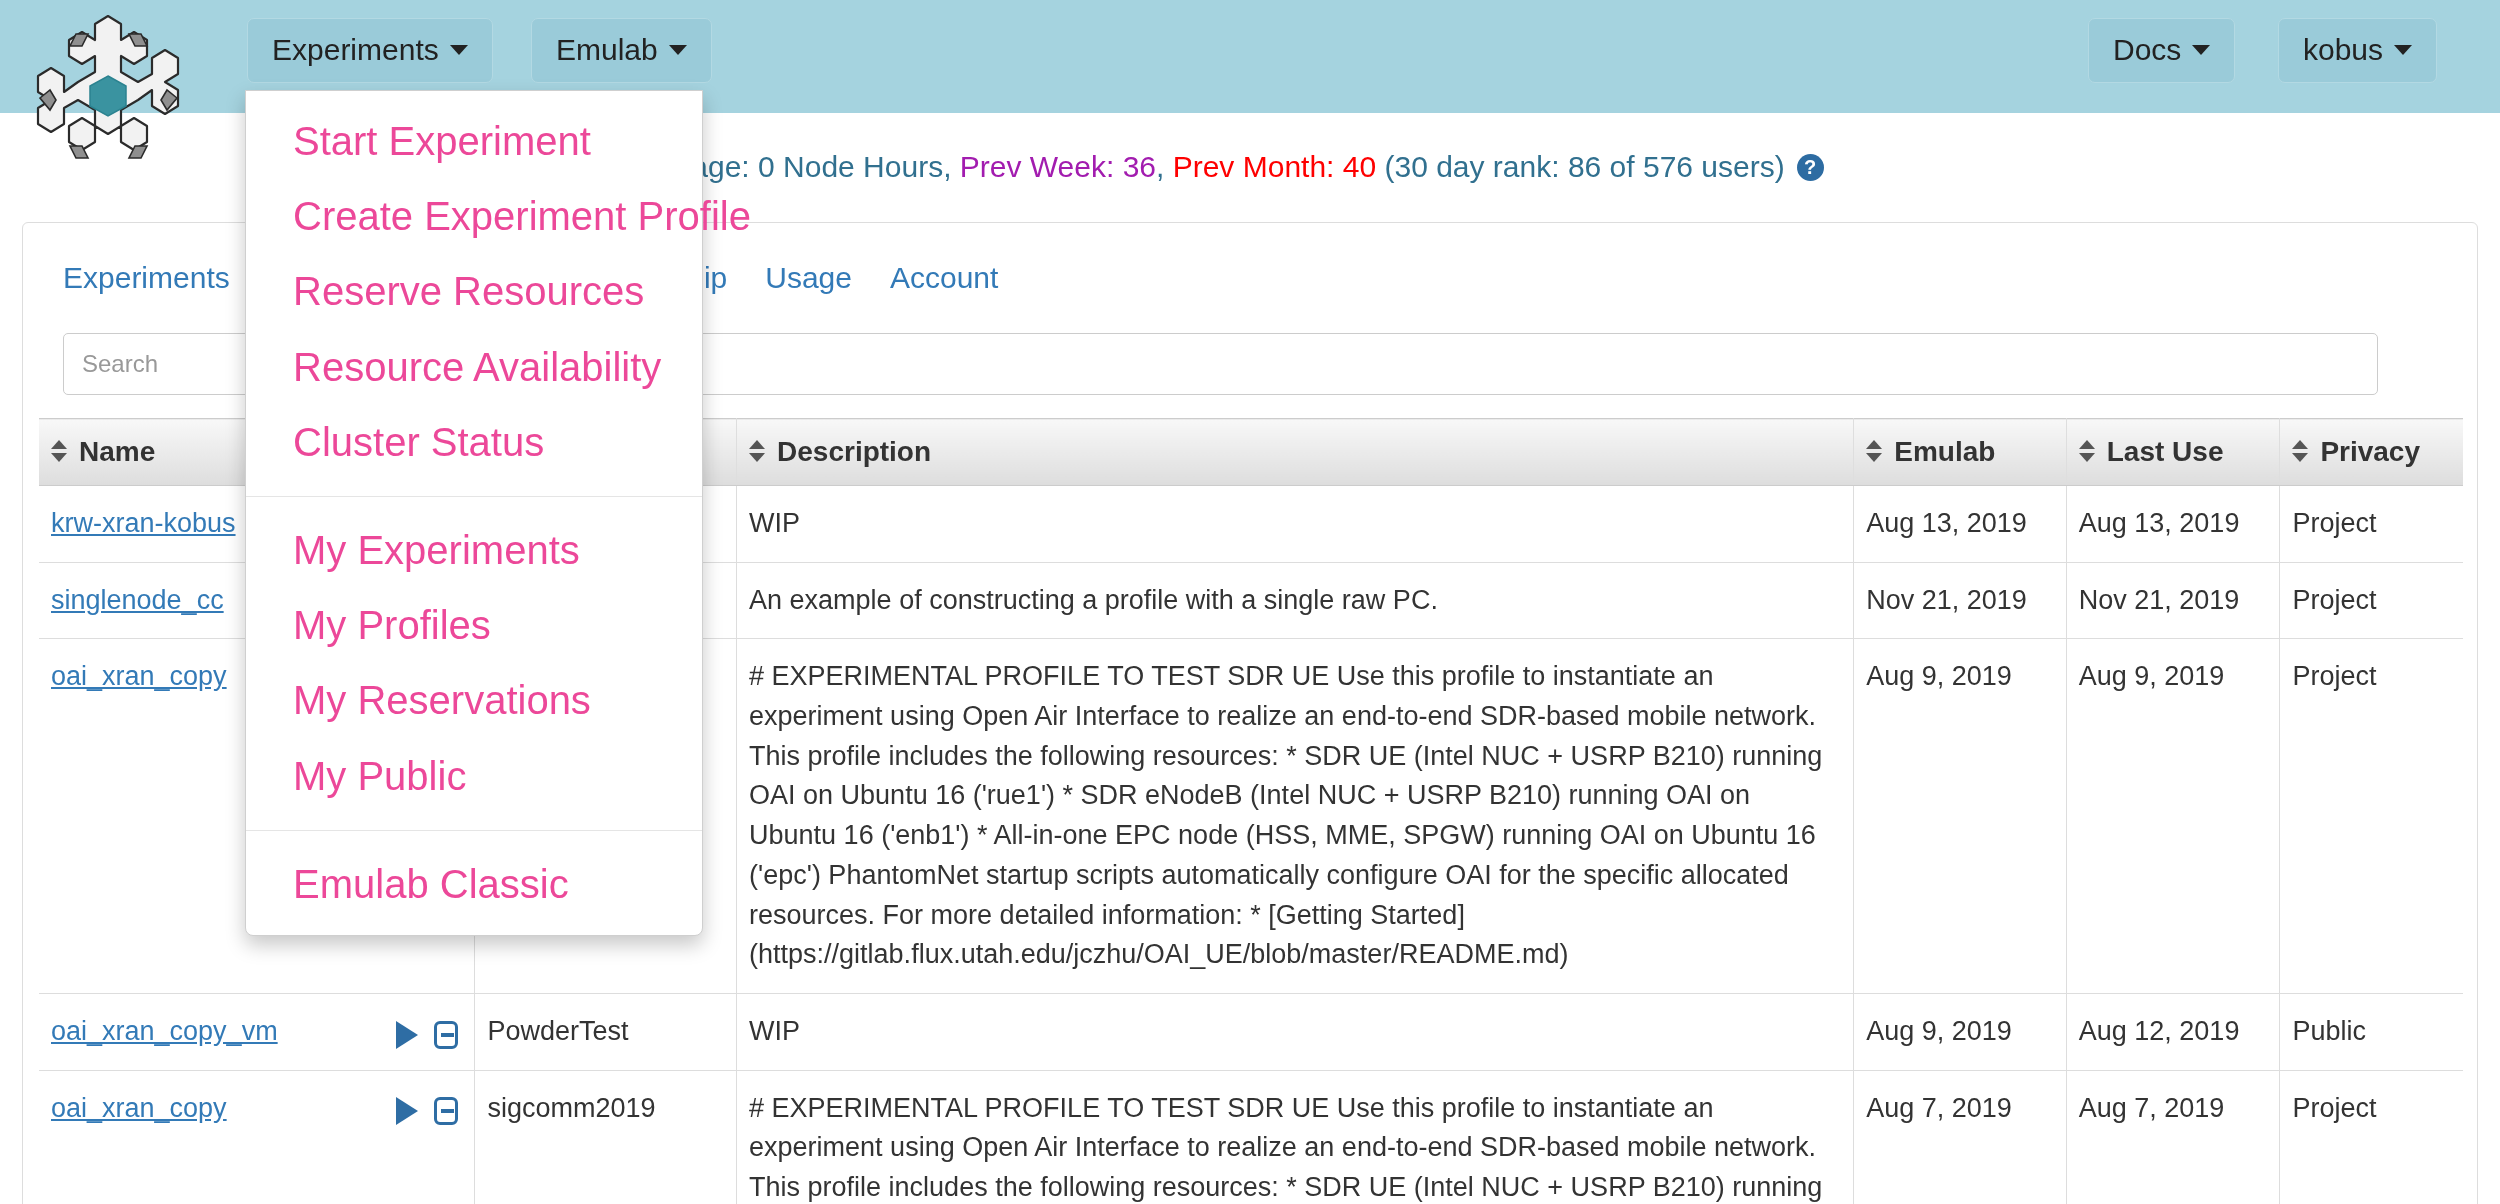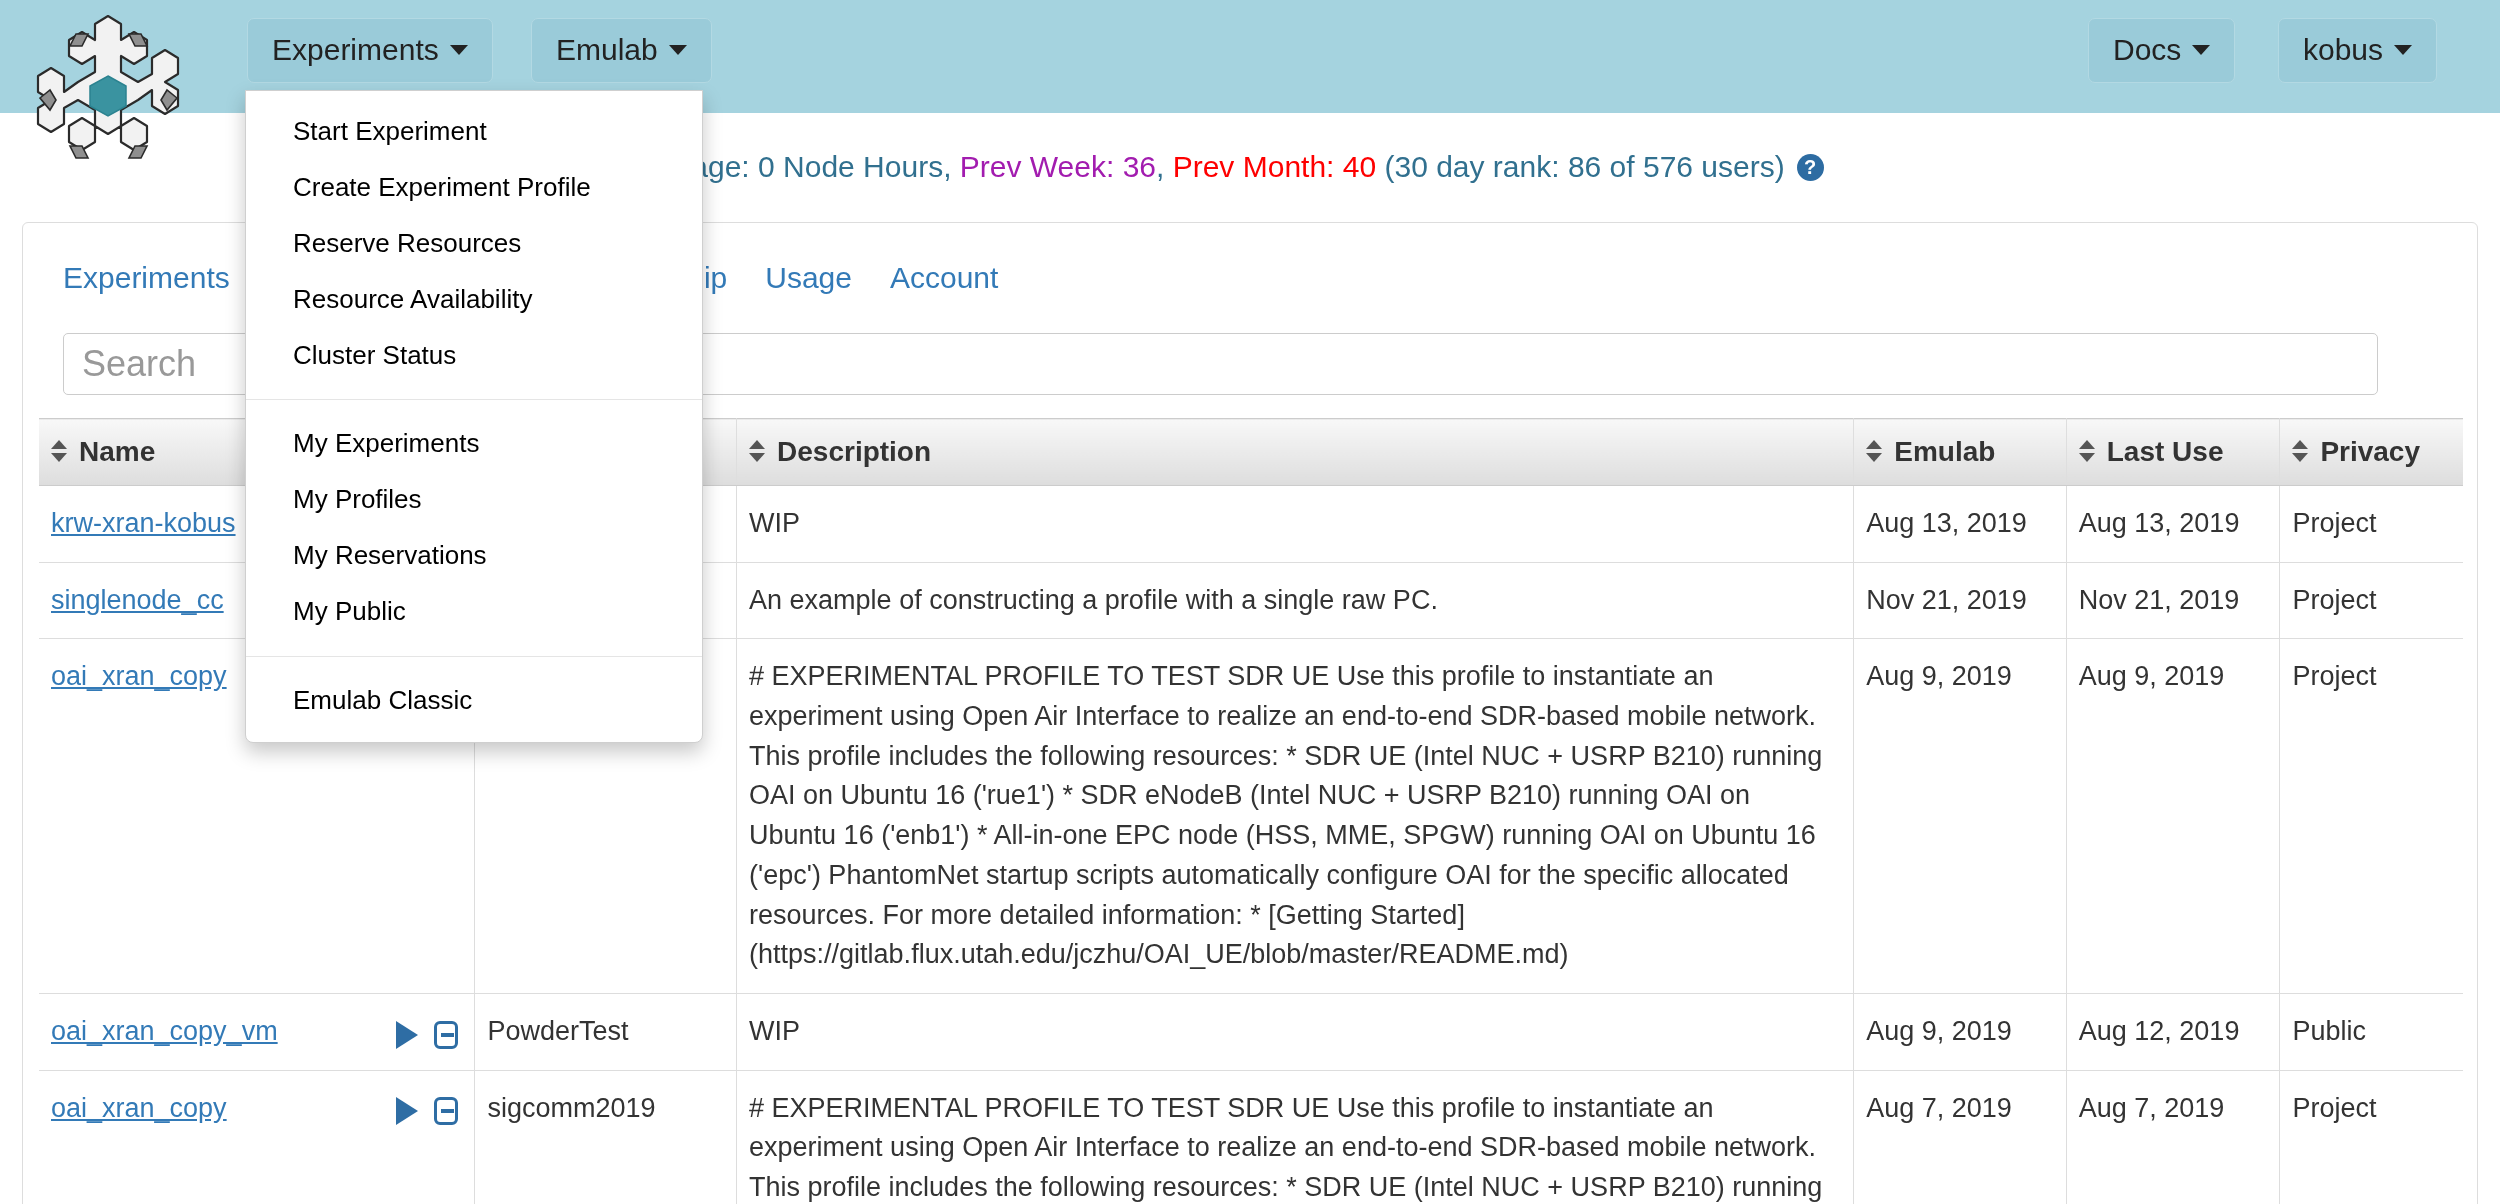--- a/index.html
+++ b/index.html
@@ -69,23 +69,23 @@
     background: #ffffff;
     border: 1px solid #cfcfcf;
     border-radius: 0 0 8px 8px;
     box-shadow: 0 9px 20px rgba(0,0,0,0.22);
     padding: 13px 0 13px 0;
     z-index: 30;
   }
   .dropdown-menu .item {
     display: block;
     padding: 10px 0 10px 47px;
-    font-size: 26px;
+    font-size: 40px;
     line-height: 1.38;
-    color: #000000;
+    color: #ec4899;
     white-space: nowrap;
     cursor: pointer;
   }
   .dropdown-menu .divider {
     height: 1px;
     background: #e5e5e5;
     margin: 16px 0 16px 0;
   }
 
   
@@ -147,21 +147,21 @@
 
   
   .search-box {
     position: absolute;
     left: 40px; top: 110px;
     width: 2315px;
     height: 62px;
     border: 1px solid #cccccc;
     border-radius: 5px;
     background: #ffffff;
-    font-size: 36px;
+    font-size: 24px;
     color: #999999;
     padding: 0 18px;
     font-family: "Liberation Sans", sans-serif;
   }
   .search-box::placeholder { color: #999999; }
 
   
   .tbl {
     position: absolute;
     left: 16px; top: 195px;

